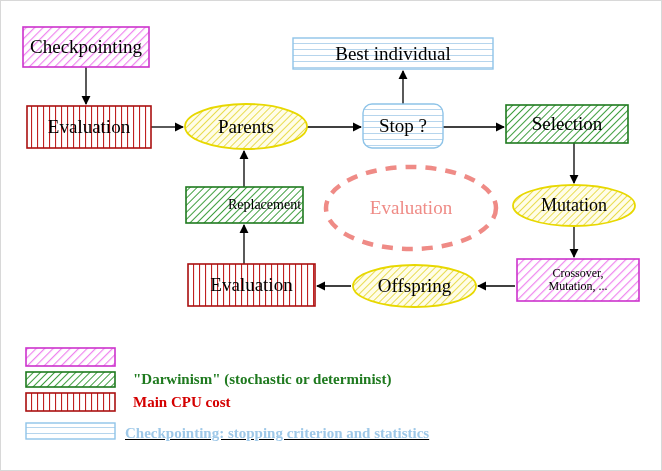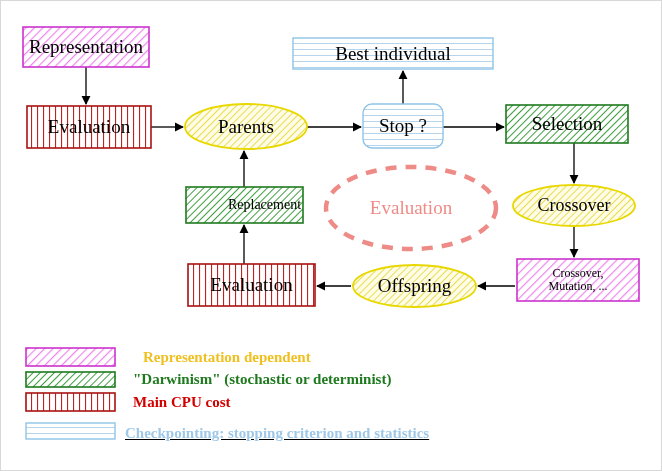--- a/index.html
+++ b/index.html
@@ -106,37 +106,36 @@
       </g>
     <g id="legend-swatches">
         <rect x="25" y="347" width="89" height="18" fill="url(#p-magenta-diag)" stroke="#cc33cc" stroke-width="1.6"></rect>
         <rect x="25" y="371" width="89" height="15" fill="url(#p-green-diag)" stroke="#1f7a1f" stroke-width="1.6"></rect>
         <rect x="25" y="392" width="89" height="18" fill="url(#p-red-vert)" stroke="#aa1111" stroke-width="1.6"></rect>
         <rect x="25" y="422" width="89" height="16" fill="url(#p-blue-horiz)" stroke="#8fc4e8" stroke-width="1.4"></rect>
       </g>
   </svg>
 
   <div id="labels-layer">
-      <div class="node-label" style="left: 22px; top: 26px; width: 126px; height: 40px; font-size: 19px;">Representation</div>
+      <div class="node-label" style="left: 22px; top: 26px; width: 126px; height: 40px; font-size: 19px;">Checkpointing</div>
       <div class="node-label" style="left: 26px; top: 105px; width: 124px; height: 42px; font-size: 19px;">Evaluation</div>
       <div class="node-label" style="left: 184px; top: 103px; width: 122px; height: 45px; font-size: 19px;">Parents</div>
       <div class="node-label" style="left: 292px; top: 37px; width: 200px; height: 31px; font-size: 19px; text-align: right;">Best individual</div>
       <div class="node-label" style="left: 362px; top: 103px; width: 80px; height: 44px; font-size: 19px;">Stop ?</div>
       <div class="node-label" style="left: 505px; top: 104px; width: 122px; height: 38px; font-size: 19px;">Selection</div>
       <div class="node-label" style="left: 185px; top: 186px; width: 117px; height: 36px; font-size: 14px; margin-left: 20px;">Replacement</div>
       <div class="node-label" style="left: 325px; top: 166px; width: 170px; height: 82px; font-size: 19px; color: rgb(239, 139, 134);">Evaluation</div>
-      <div class="node-label" style="left: 512px; top: 184px; width: 122px; height: 41px; font-size: 18px;">Crossover</div>
+      <div class="node-label" style="left: 512px; top: 184px; width: 122px; height: 41px; font-size: 18px;">Mutation</div>
       <div class="node-label" style="left: 187px; top: 263px; width: 127px; height: 42px; font-size: 19px;">Evaluation</div>
       <div class="node-label" style="left: 352px; top: 264px; width: 123px; height: 42px; font-size: 19px;">Offspring</div>
       <div class="node-label" style="left: 516px; top: 258px; width: 122px; height: 42px; font-size: 12px;">Crossover,
 Mutation, ...</div>
     </div>
   <div id="legend-layer">
       <div class="legend-text" style="left: 132px; top: 344px; height: 24px; display: flex; align-items: center;">
-        <span style="color: rgb(240, 192, 32); margin-left: 10px;">Representation dependent</span>
       </div>
       <div class="legend-text" style="left: 132px; top: 368px; height: 21px; display: flex; align-items: center;">
         <span style="color: rgb(31, 122, 31);">"Darwinism" (stochastic or determinist)</span>
       </div>
       <div class="legend-text" style="left: 132px; top: 389px; height: 24px; display: flex; align-items: center; text-align: center;">
         <span style="color: rgb(212, 0, 0);">Main CPU cost</span>
       </div>
       <div class="legend-text" style="left: 124px; top: 419px; height: 22px; display: flex; align-items: flex-end; text-decoration: underline;">
         <span style="color: rgb(158, 200, 232);">Checkpointing: stopping criterion and statistics</span>
       </div>

